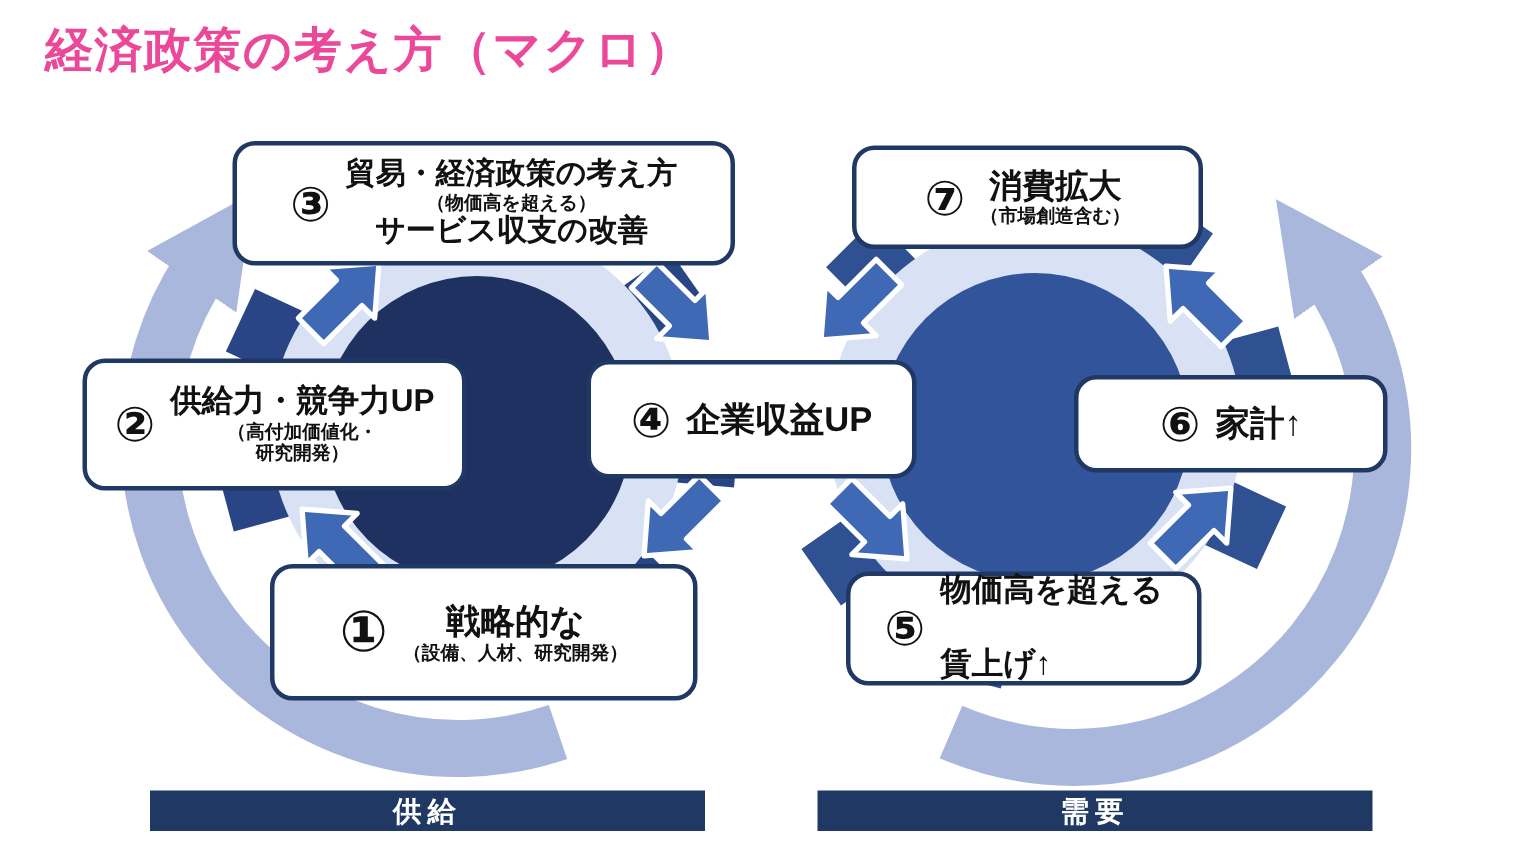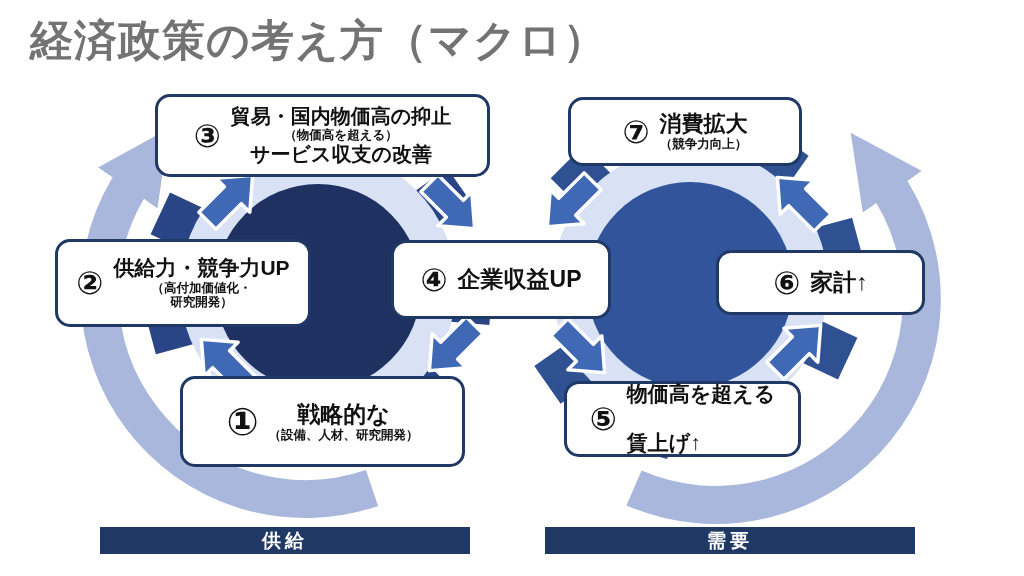--- a/index.html
+++ b/index.html
@@ -1,22 +1,22 @@
 <!DOCTYPE html>
 <html><head>
 <meta charset="utf-8">
 <style>
   * { margin:0; padding:0; box-sizing:border-box; }
   html,body { width:1024px; height:576px; background:#ffffff; overflow:hidden;
               font-family:"Liberation Sans","DejaVu Sans",sans-serif; }
   .stage { position:relative; width:1024px; height:576px; background:#fff; }
   .bg    { position:absolute; left:0; top:0; width:1024px; height:576px; }
 
-  .title { position:absolute; left:30px; top:12px; font-size:43px; font-weight:900;
-           color:#737373; letter-spacing:1px; white-space:nowrap; }
+  .title { position:absolute; left:30px; top:12px; font-size:32px; font-weight:900;
+           color:#ec4899; letter-spacing:1px; white-space:nowrap; }
 
   .box { position:absolute; background:#fff; border:3.5px solid #1f3864; border-radius:15px;
          display:flex; align-items:center; justify-content:center; gap:10px;
          color:#111; font-weight:700; white-space:nowrap; }
   .col { display:flex; flex-direction:column; align-items:center; line-height:1.18; }
   .col.left { align-items:flex-start;gap:24px; }
   .num  { font-weight:700; font-size:32px; }
   .main { font-weight:700; }
   .note { font-weight:700; font-size:12.5px; }
 
@@ -101,31 +101,31 @@
     <use href="#smallArrowShape" transform="translate(582,350) rotate(135)"></use>
     <use href="#smallArrowShape" transform="translate(798,348) rotate(45)"></use>
     <use href="#smallArrowShape" transform="translate(800,200) rotate(-45)"></use>
   </svg>
 
   <h1 class="title">経済政策の考え方（マクロ）</h1>
 
   <div class="box box3">
     <span class="num">③</span>
     <span class="col">
-      <span class="main">貿易・国内物価高の抑止</span>
+      <span class="main">貿易・経済政策の考え方</span>
       <span class="note">（物価高を超える）</span>
       <span class="main">サービス収支の改善</span>
     </span>
   </div>
 
   <div class="box box7">
     <span class="num">⑦</span>
     <span class="col">
       <span class="main">消費拡大</span>
-      <span class="note">（競争力向上）</span>
+      <span class="note">（市場創造含む）</span>
     </span>
   </div>
 
   <div class="box box2">
     <span class="num">②</span>
     <span class="col">
       <span class="main">供給力・競争力UP</span>
       <span class="note">（高付加価値化・</span>
       <span class="note">研究開発）</span>
     </span>

